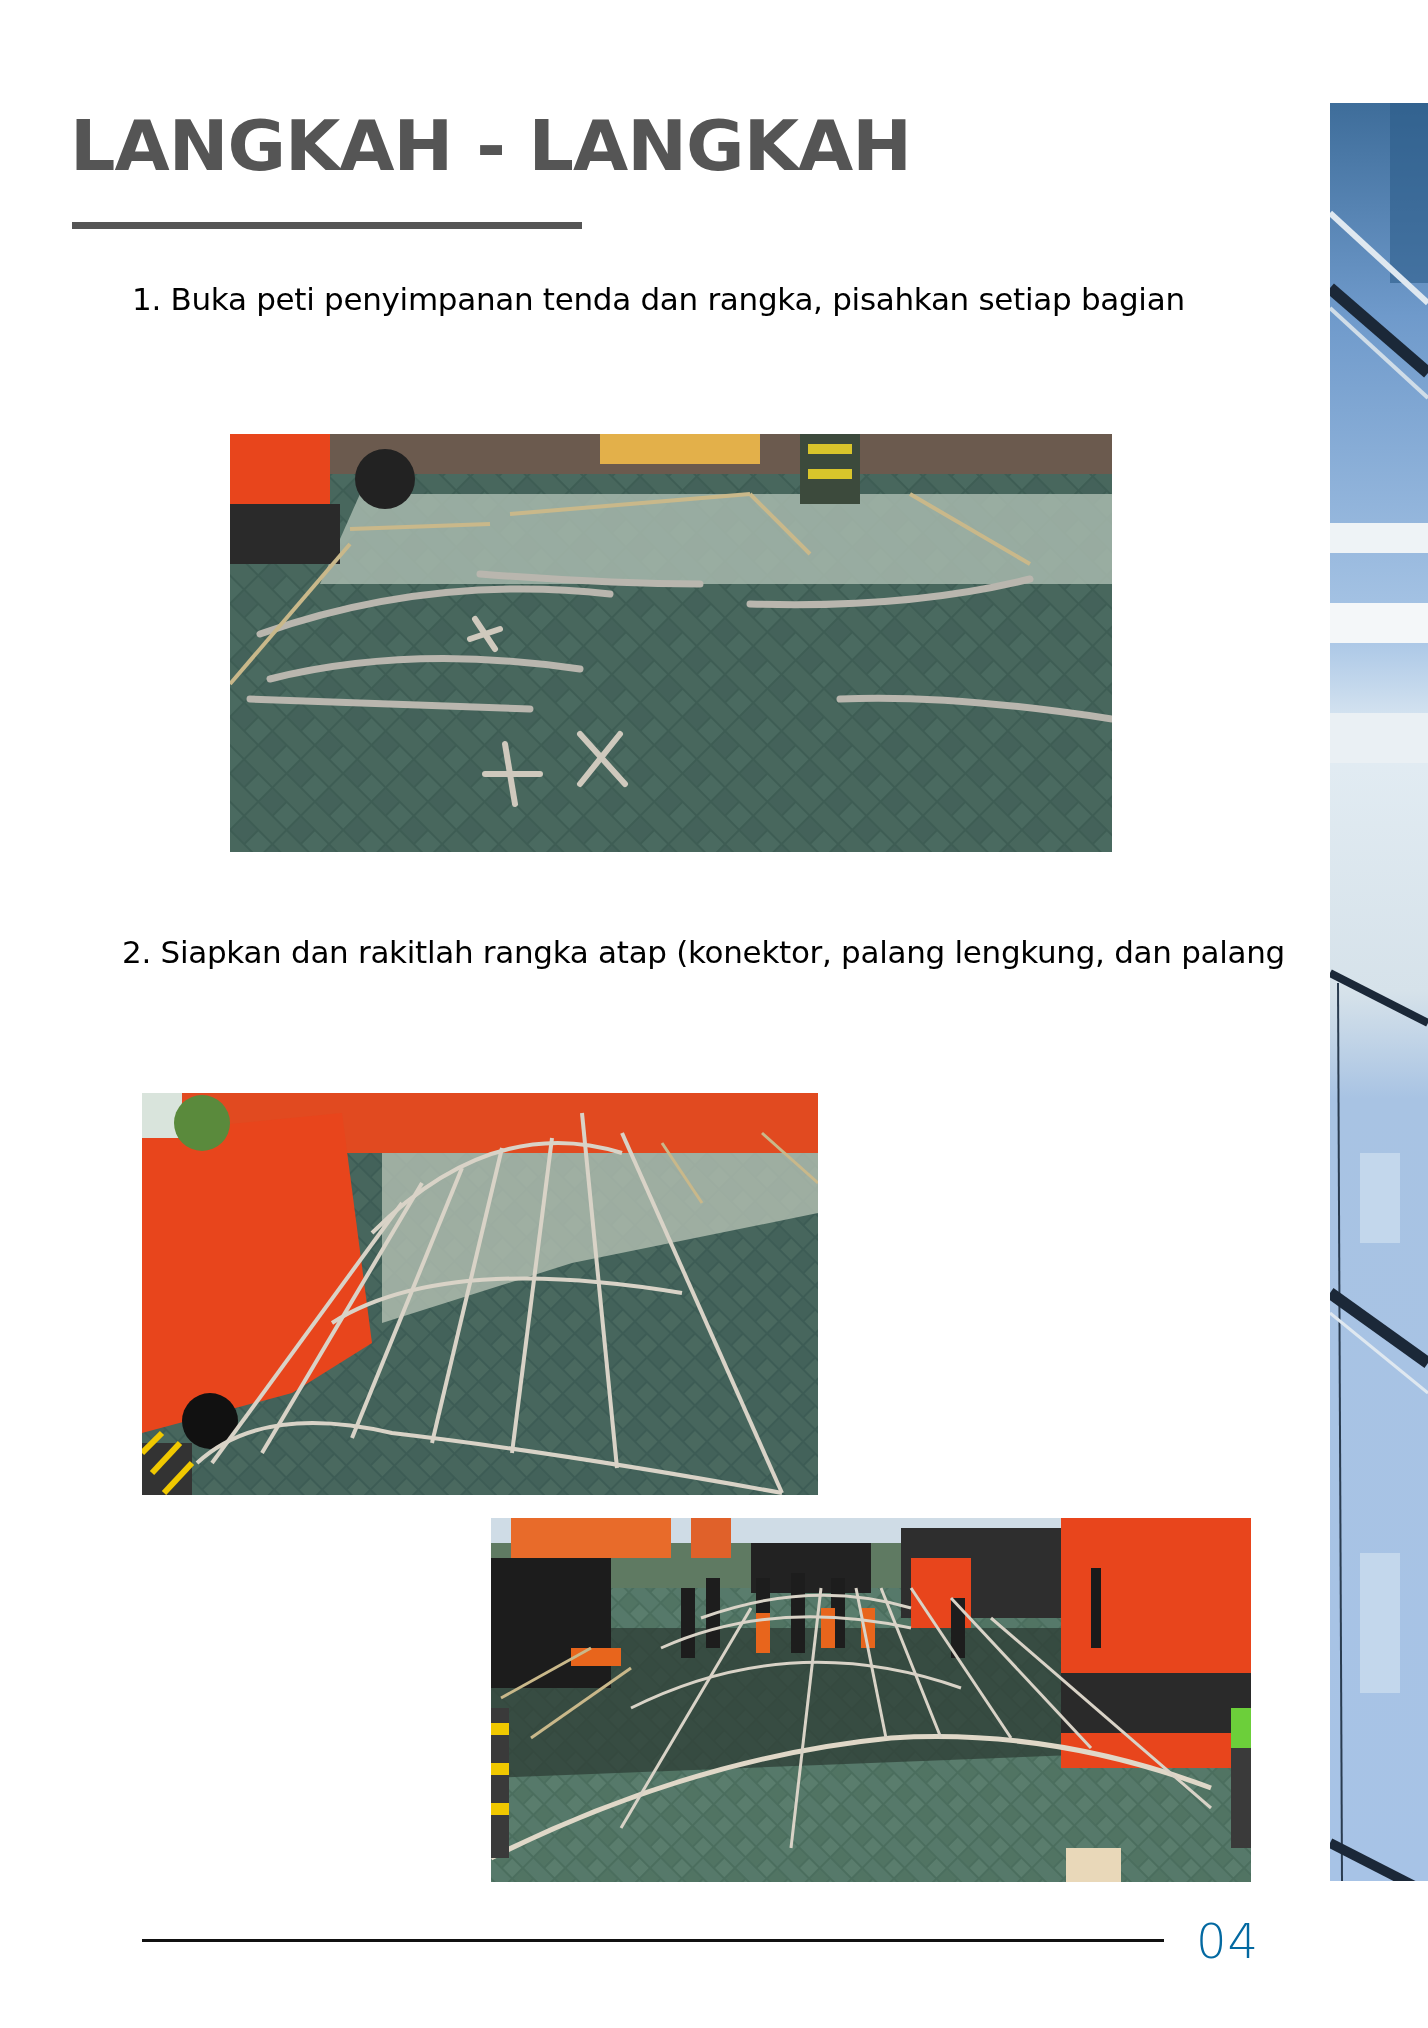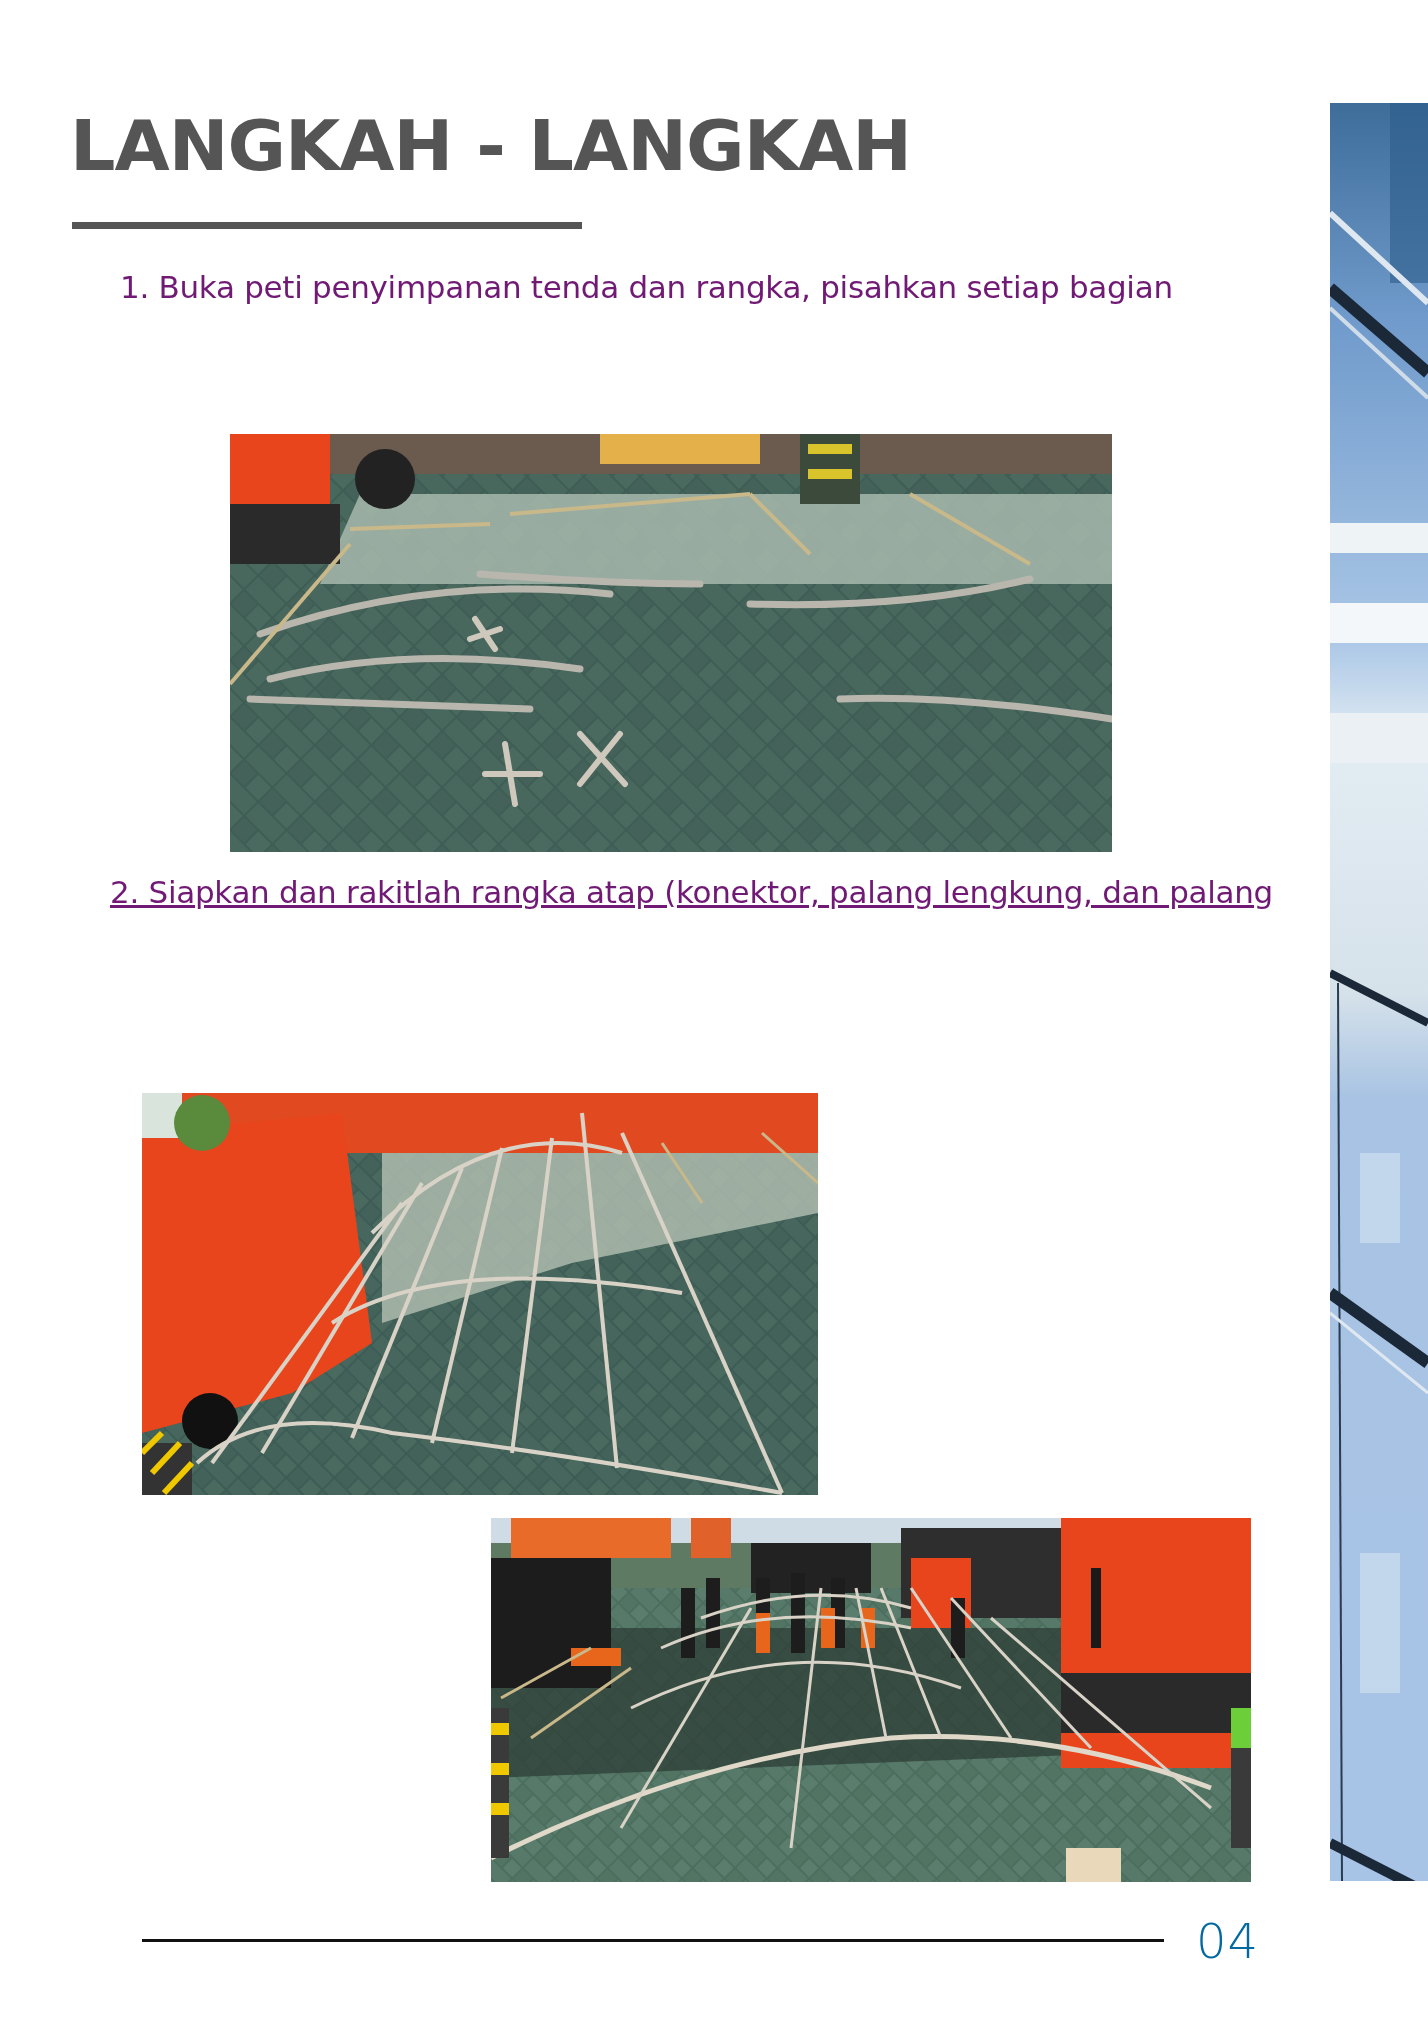--- a/index.html
+++ b/index.html
@@ -15,27 +15,27 @@
       font-weight: 900; font-size: 70px; letter-spacing: -1px;
       color: #555555; margin: 0; line-height: 84px;
       transform: scaleX(1.02); transform-origin: left;
       white-space: nowrap;
     }
     .title-rule {
       position: absolute; left: 72px; top: 222px; width: 510px; height: 7px;
       background: #555555;
     }
     .step {
-      position: absolute; margin: 0;
+      position: absolute; margin: 12px;
       font-family: "DejaVu Sans", sans-serif;
-      font-size: 31px; color: #701a75; font-weight: 400;
+      font-size: 31px; color: #000000; font-weight: 400;
       letter-spacing: -0.3px;
     }
     .step1 { left: 120px; top: 262px; width: 1200px; line-height: 50px; }
-    .step2 { left: 110px; top: 869px; width: 1220px; line-height: 47px; text-decoration: underline; }
+    .step2 { left: 110px; top: 917px; width: 1220px; line-height: 47px; }
     .photo {
       position: absolute; overflow: hidden;
     }
     .photo svg { display: block; width: 100%; height: 100%; }
     .photo1 { left: 230px; top: 434px; width: 882px; height: 418px; }
     .photo2 { left: 142px; top: 1093px; width: 676px; height: 402px; }
     .photo3 { left: 491px; top: 1518px; width: 760px; height: 364px; }
     .side-strip {
       position: absolute; left: 1330px; top: 103px; width: 98px; height: 1778px;
       overflow: hidden;

